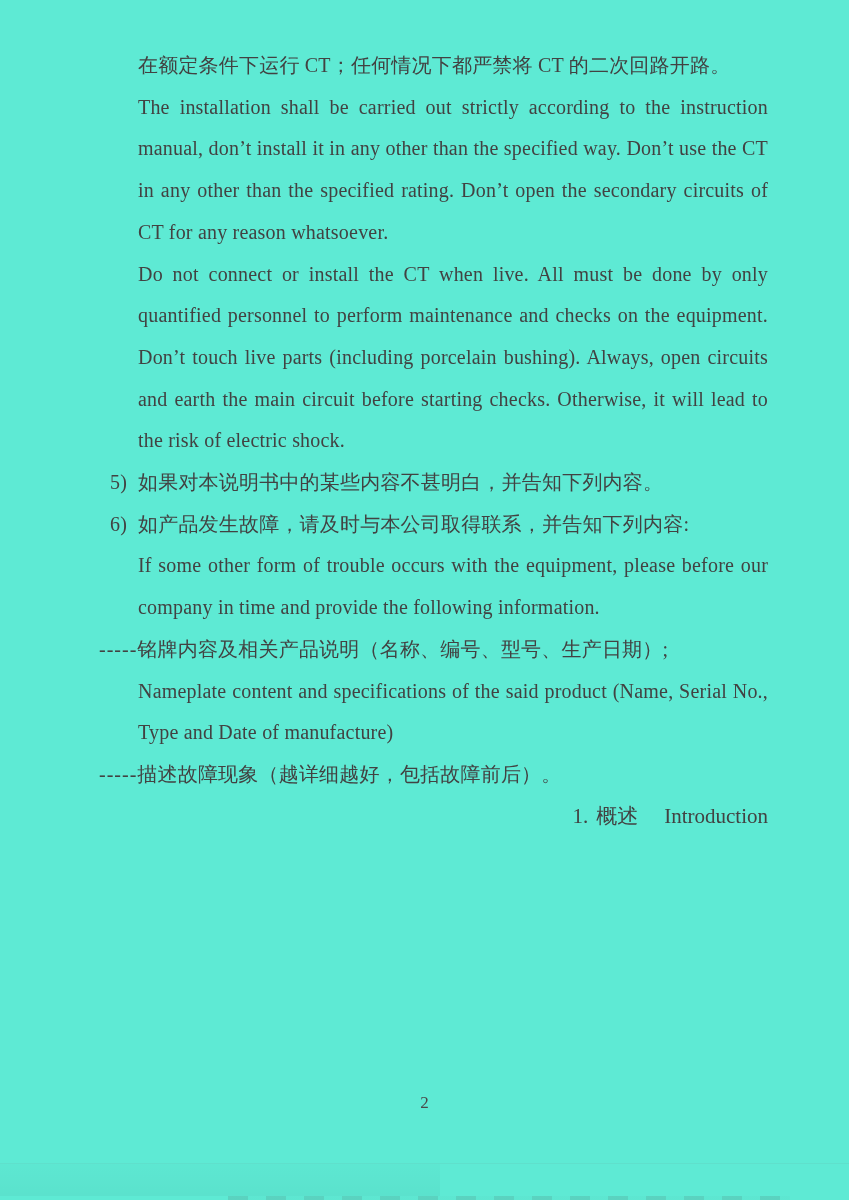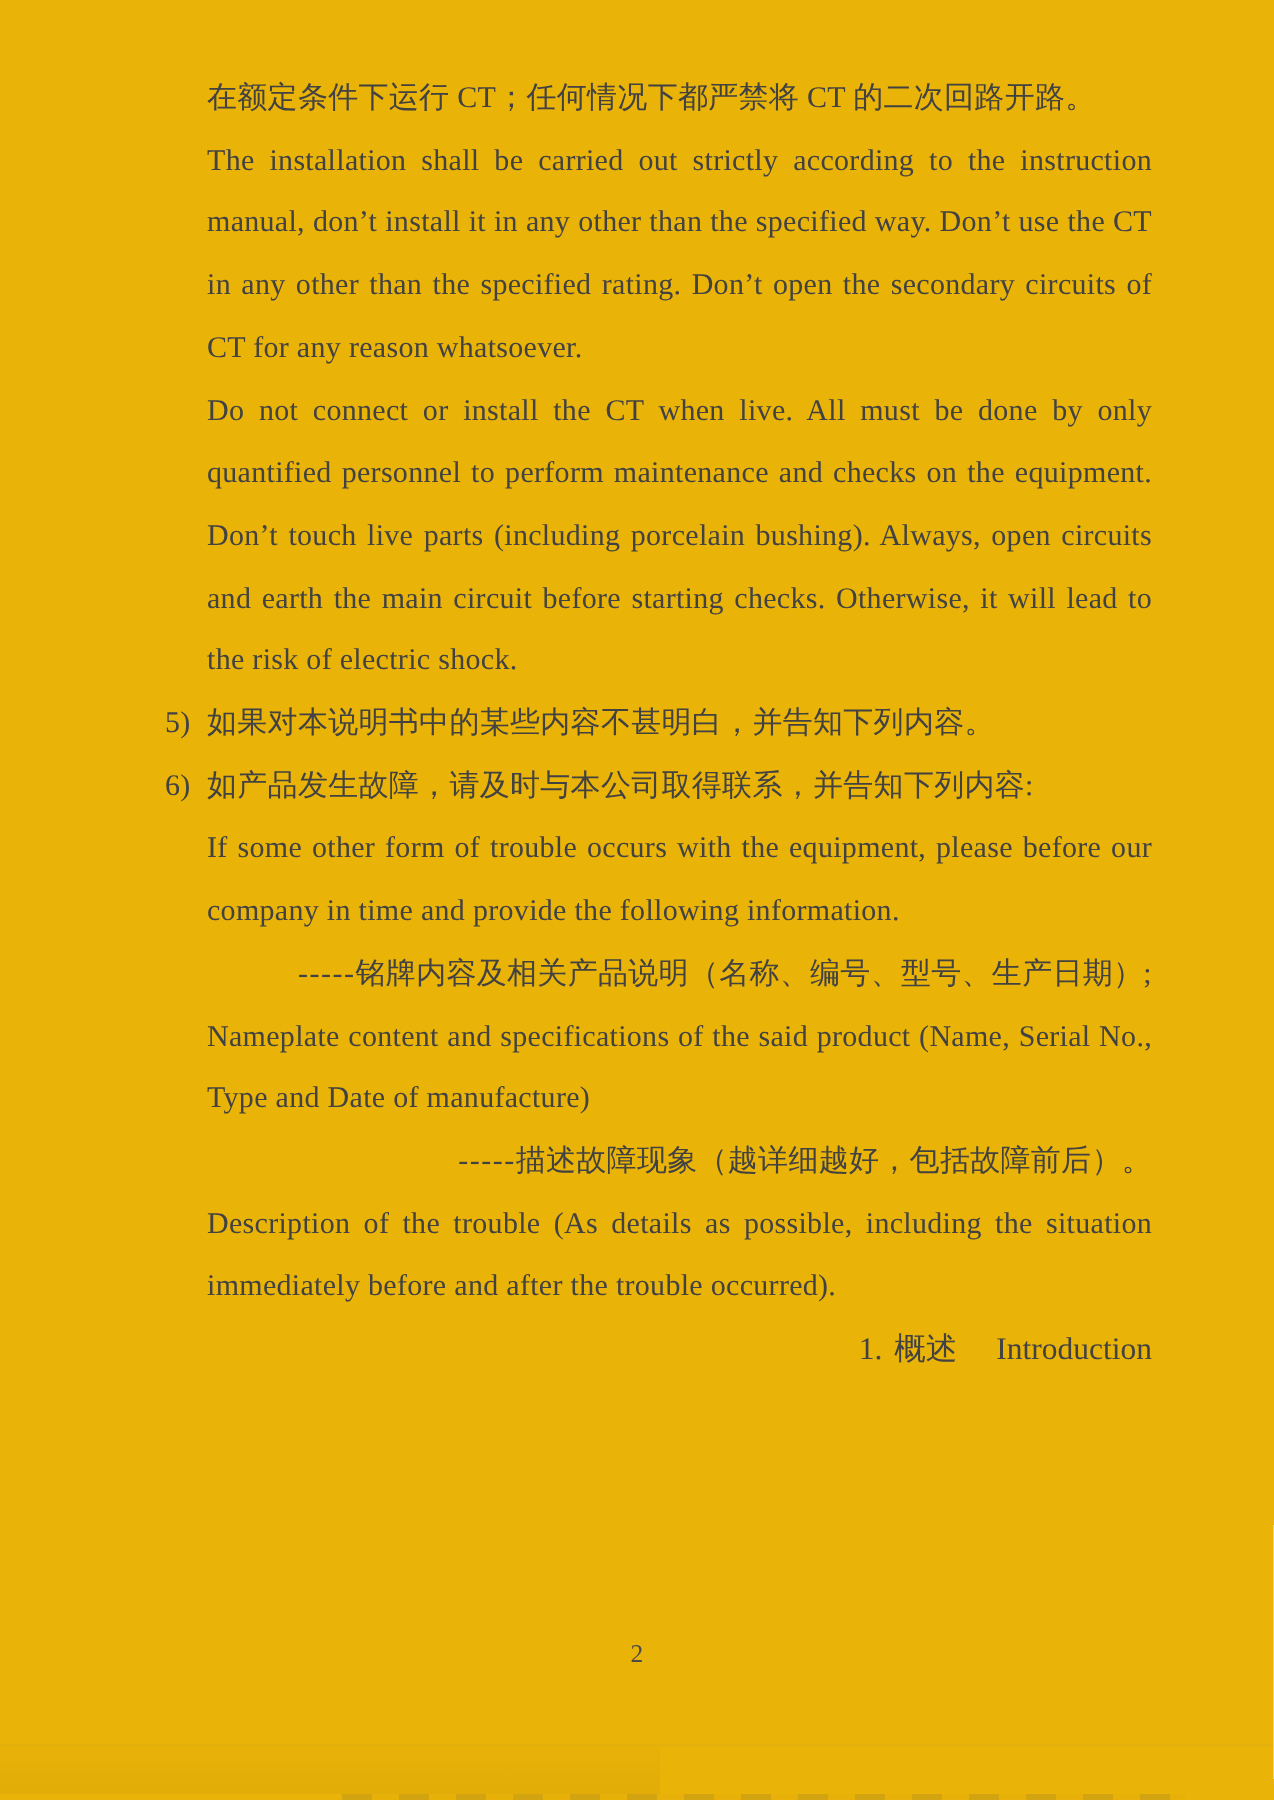--- a/index.html
+++ b/index.html
@@ -5,21 +5,21 @@
   html, body {
     margin: 0;
     padding: 0;
     background: #e9e9e9;
   }
   .page {
     position: relative;
     width: 849px;
     height: 1200px;
     margin: 0 auto;
-    background: #eab308;
+    background: #5eead4;
     overflow: hidden;
     font-family: "Liberation Serif", "DejaVu Serif", serif;
     color: #424242;
   }
   .content {
     position: absolute;
     left: 110px;
     top: 45px;
     width: 658px;
   }
@@ -36,21 +36,21 @@
   .list {
     padding-left: 28px;
   }
   .list .marker {
     display: inline-block;
     width: 28px;
     margin-left: -28px;
   }
   .dash-item {
     margin-left: -11px;
-    text-align: right;
+    text-align: left;
   }
   .dash-item .dashes {
     letter-spacing: 1px;
   }
   .nowrap {
     white-space: nowrap;
     overflow: visible;
   }
   .heading {
     margin: 0;
@@ -117,21 +117,20 @@
     <p class="para list"><span class="marker">6)</span><span>如产品发生故障，请及时与本公司取得联系，并告知下列内容:</span></p>
 
     <p class="para indented">If some other form of trouble occurs with the equipment, please before our company in time and provide the following information.</p>
 
     <p class="para dash-item"><span class="dashes">-----</span><span>铭牌内容及相关产品说明（名称、编号、型号、生产日期）;</span></p>
 
     <p class="para indented">Nameplate content and specifications of the said product (Name, Serial No., Type and Date of manufacture)</p>
 
     <p class="para dash-item"><span class="dashes">-----</span><span>描述故障现象（越详细越好，包括故障前后）。</span></p>
 
-    <p class="para indented">Description of the trouble (As details as possible, including the situation immediately before and after the trouble occurred).</p>
 
     <p class="heading"><span>1.</span><span class="h-cjk">概述</span><span class="h-en">Introduction</span></p>
 
   </div>
 
   <div class="page-number">2</div>
 
   <div class="scan-line"></div>
   <div class="scan-shade"></div>
   <div class="scan-bottom"></div>

